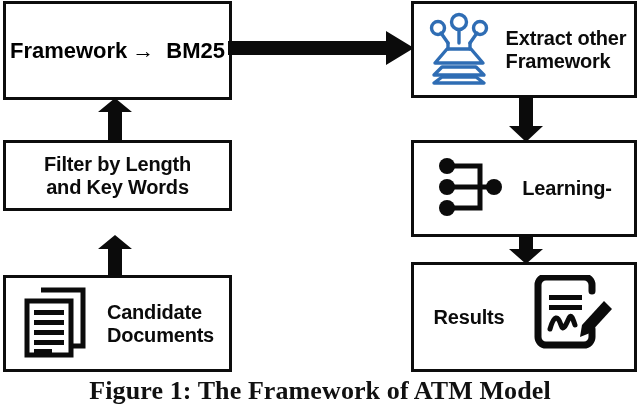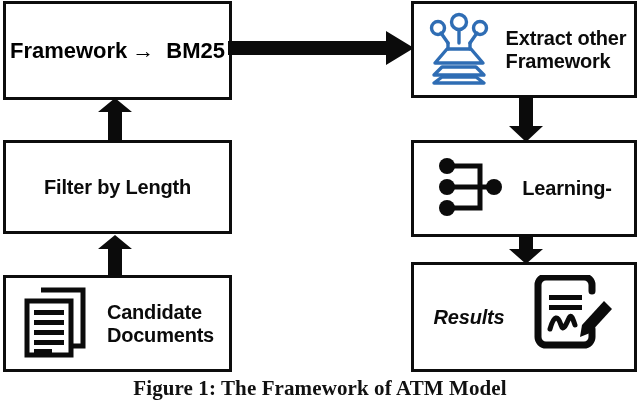--- a/index.html
+++ b/index.html
@@ -56,37 +56,37 @@
   }
   .calc-arrow { font-size: 22px; font-weight: bold; }
   .calc-list {
     font-size: 22px;
     font-weight: bold;
     text-align: left;
     line-height: 1.18;
     letter-spacing: 0px;
   }
   
-  #box-filter { left: 3px; top: 140px; width: 229px; height: 94px; }
+  #box-filter { left: 3px; top: 140px; width: 229px; height: 71px; }
   #box-filter .label { font-size: 20px; text-align: center; }
   
   #box-candidate { left: 3px; top: 275px; width: 229px; height: 97px; }
   #box-candidate .box-inner { gap: 16px; justify-content: center; }
   #box-candidate .label { font-size: 20px; text-align: left; }
   
   #box-extract { left: 411px; top: 1px; width: 226px; height: 97px; }
   #box-extract .box-inner { gap: 10px; }
   #box-extract .label { font-size: 20px; text-align: left; }
   
   #box-ltr { left: 411px; top: 140px; width: 226px; height: 97px; }
   #box-ltr .box-inner { gap: 14px; }
   #box-ltr .label { font-size: 20px; text-align: left; }
   
   #box-results { left: 411px; top: 262px; width: 226px; height: 110px; }
-  #box-results .box-inner { gap: 26px; font-style: italic; }
+  #box-results .box-inner { gap: 26px; }
   #box-results .label { font-size: 20px; text-align: left; }
 
   
   .arrow { position: absolute; }
   #arrow-calc-extract { left: 228px; top: 28px; width: 186px; height: 40px; }
   #arrow-filter-calc  { left: 96px;  top: 98px; width: 38px;  height: 44px; }
   #arrow-cand-filter  { left: 96px;  top: 235px; width: 38px; height: 42px; }
   #arrow-extract-ltr  { left: 506px; top: 96px;  width: 40px; height: 46px; }
   #arrow-ltr-results  { left: 506px; top: 235px; width: 40px; height: 29px; }
 
@@ -95,21 +95,21 @@
 
   
   #caption {
     position: absolute;
     left: 0;
     top: 376px;
     width: 640px;
     text-align: center;
     font-family: "Liberation Serif", serif;
     font-weight: bold;
-    font-size: 21px;
+    font-size: 26px;
     color: #111111;
     letter-spacing: 0.1px;
   }
 </style>
 </head>
 <body>
 
 <div id="figure">
 
   <div class="box" id="box-calculate">
@@ -121,20 +121,21 @@
       <div class="calc-list">
         <div>BM25</div>
       </div>
     </div>
   </div>
 
   <div class="box" id="box-filter">
     <div class="box-inner">
       <div class="label">
         <div>Filter by Length</div>
+        <div>and Key Words</div>
       </div>
     </div>
   </div>
 
   <div class="box" id="box-candidate">
     <div class="box-inner">
       <span class="icon">
         <svg width="70" height="76" viewBox="0 0 70 76">
 
           <path d="M20 6 H62 V62 H50" fill="none" stroke="#0b0b0b" stroke-width="5"></path>

